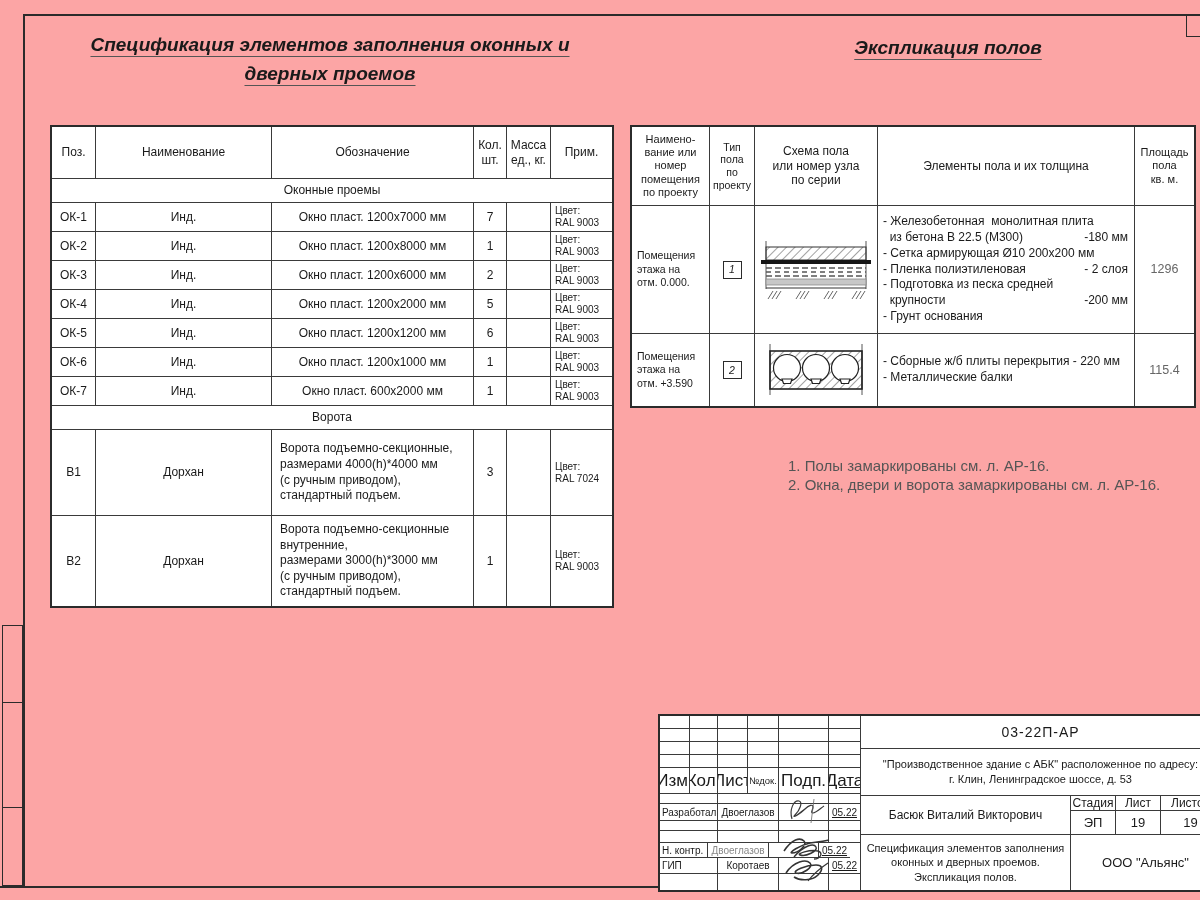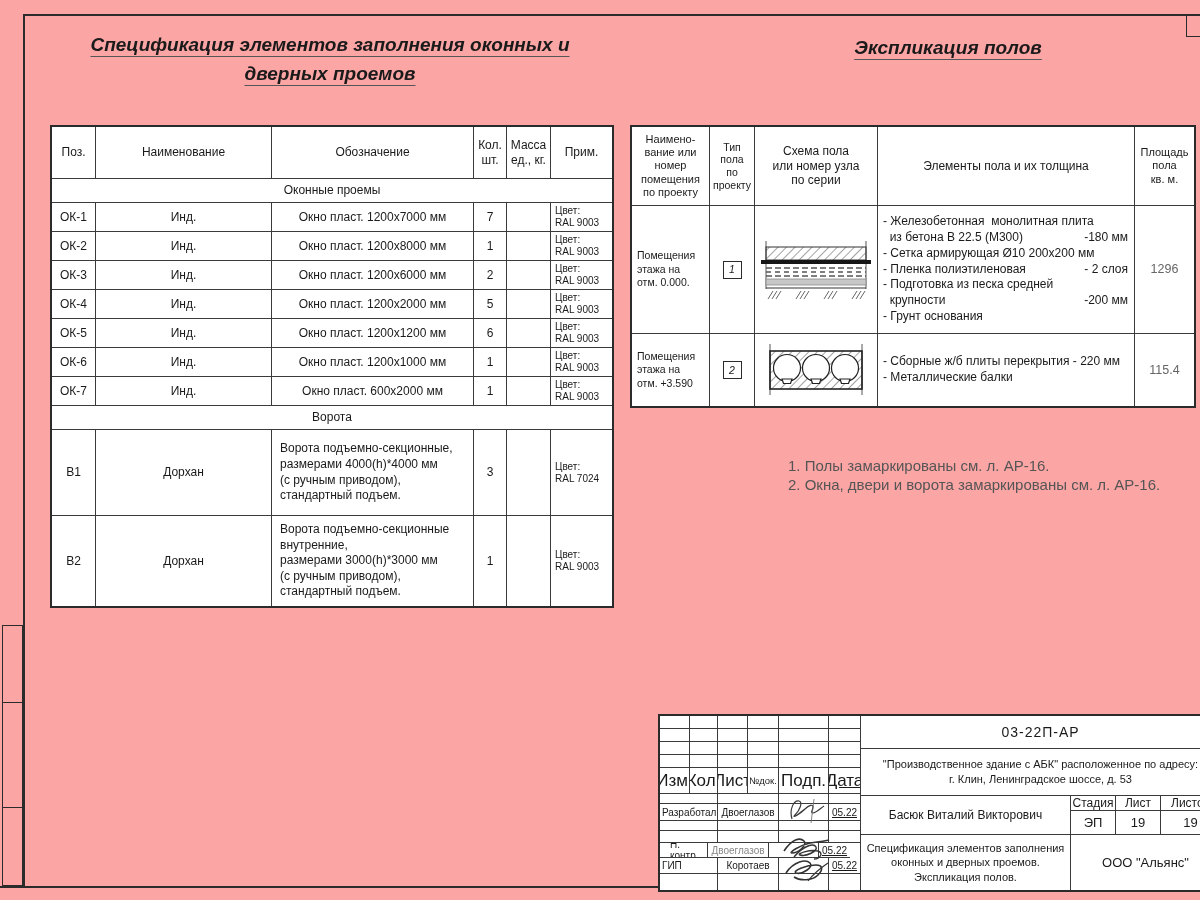--- a/index.html
+++ b/index.html
@@ -369,21 +369,21 @@
         <div class="tbc" style="width:50px"></div>
         <div class="tbc" style="width:31px"></div>
       </div>
       <div class="tb-row" style="height:12px">
         <div class="tbc" style="width:58px"></div>
         <div class="tbc" style="width:61px"></div>
         <div class="tbc" style="width:50px"></div>
         <div class="tbc" style="width:31px"></div>
       </div>
       <div class="tb-row" style="height:15px">
-        <div class="tbc tb-small" style="width:48px; justify-content:flex-start; padding-left:10px">Н. контр.</div>
+        <div class="tbc tb-small" style="width:48px; justify-content:flex-start; padding-left:2px">Н. контр.</div>
         <div class="tbc tb-small gray" style="width:61px">Двоеглазов</div>
         <div class="tbc" style="width:50px"></div>
         <div class="tbc tb-small" style="width:31px">05.22</div>
       </div>
       <div class="tb-row" style="height:16px">
         <div class="tbc tb-small" style="width:58px; justify-content:flex-start; padding-left:2px">ГИП</div>
         <div class="tbc tb-small" style="width:61px">Коротаев</div>
         <div class="tbc" style="width:50px"></div>
         <div class="tbc tb-small" style="width:31px">05.22</div>
       </div>

